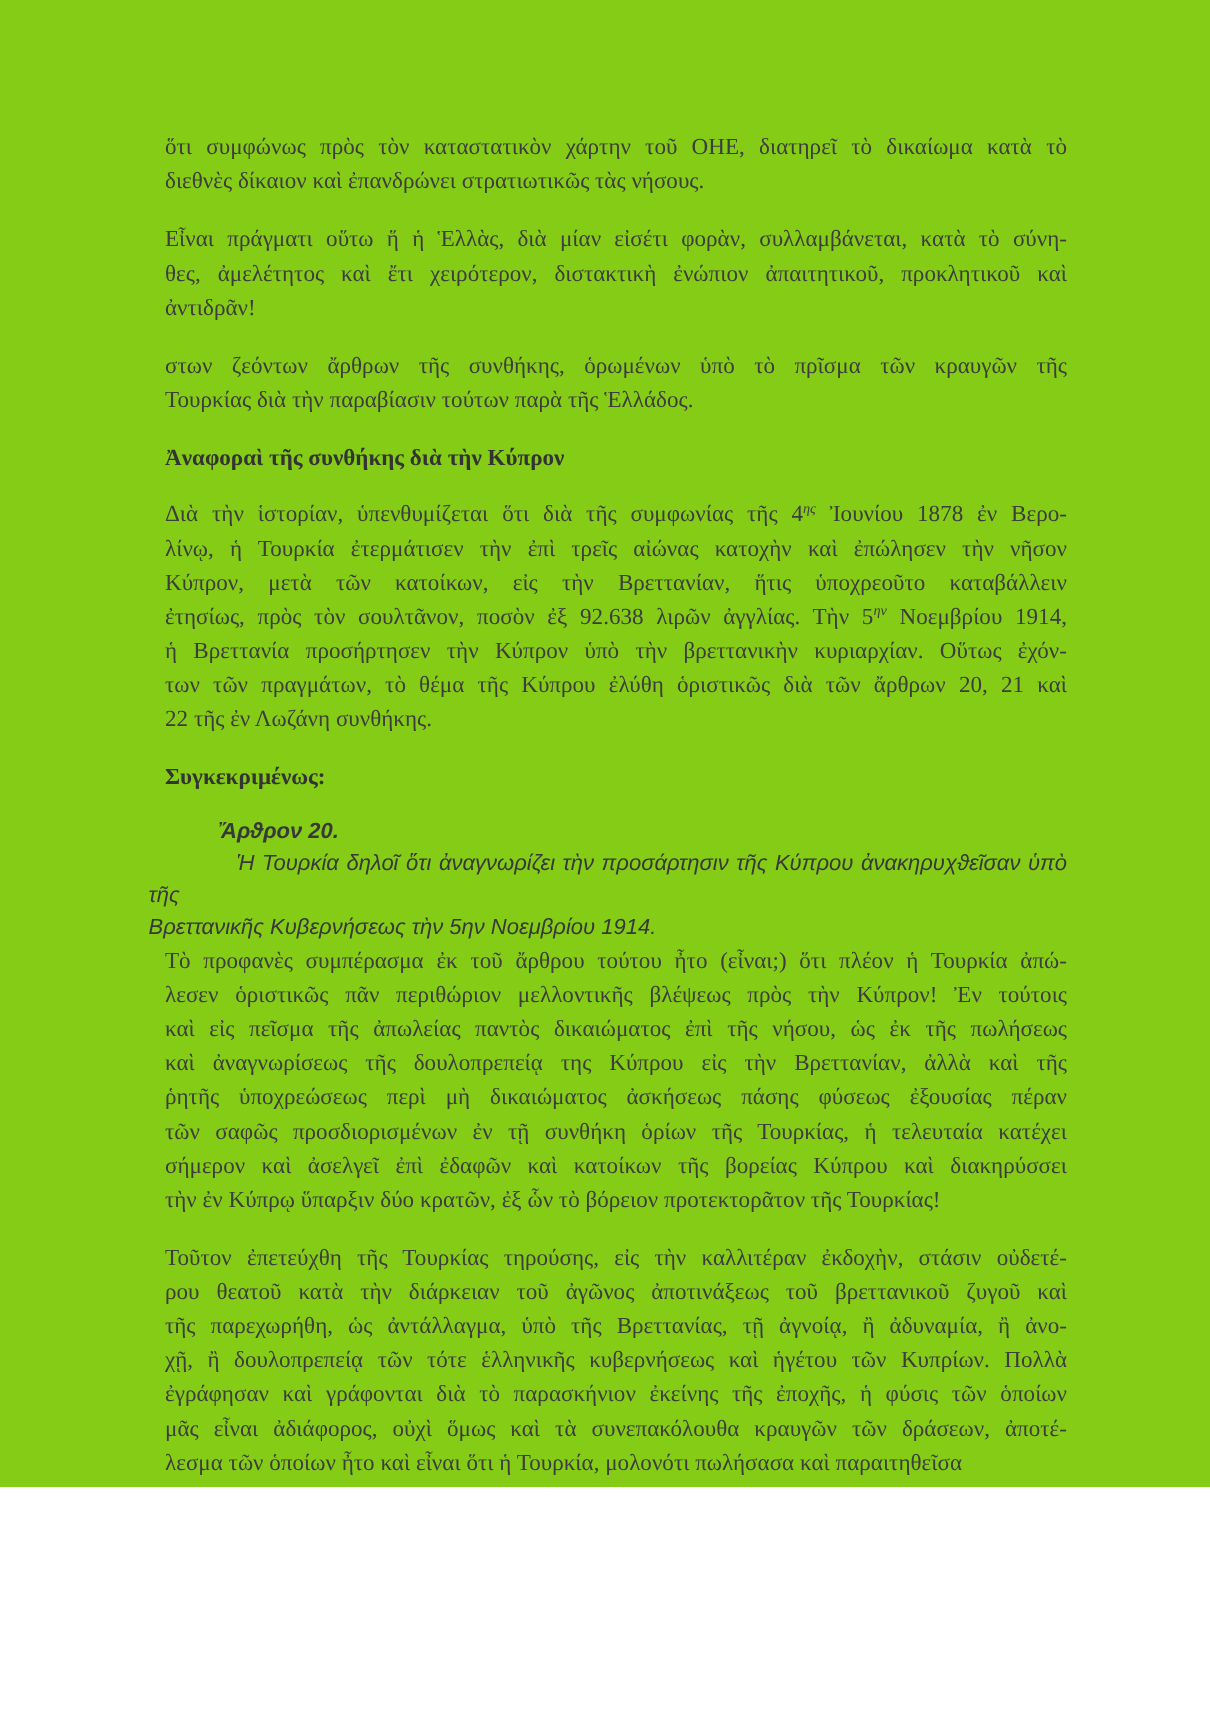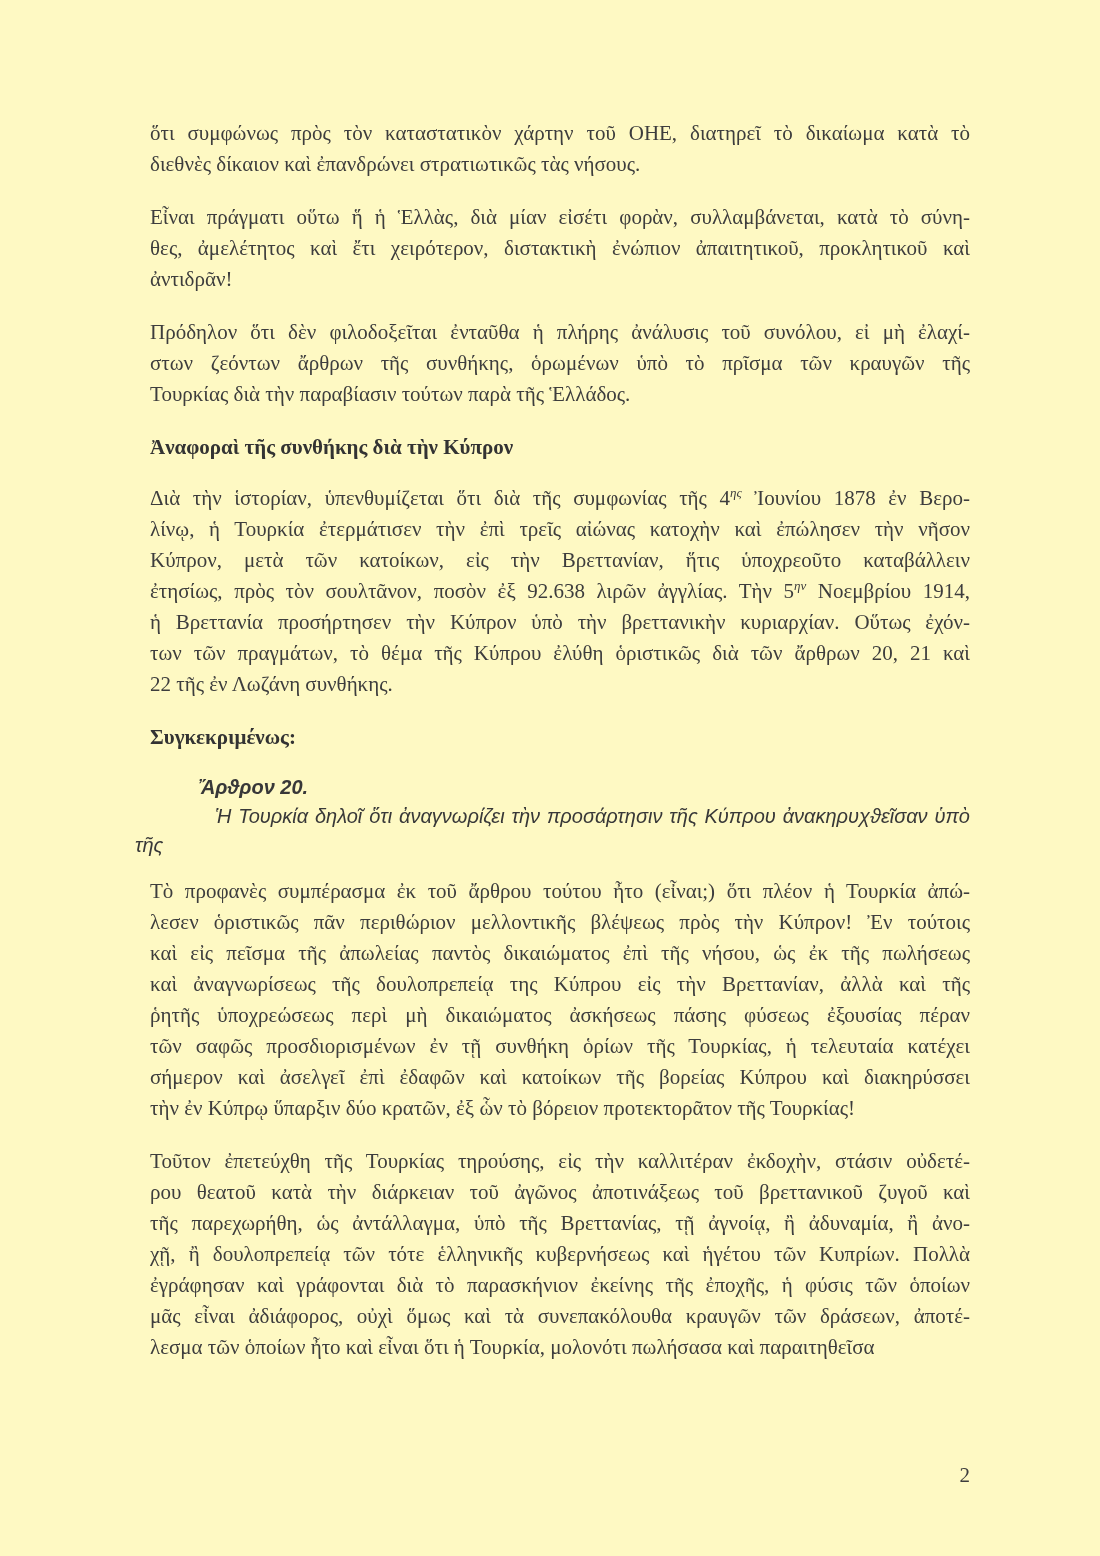--- a/index.html
+++ b/index.html
@@ -3,22 +3,22 @@
 <meta charset="utf-8">
 <style>
   html, body {
     margin: 0;
     padding: 0;
     background: #ffffff;
   }
   .page {
     position: relative;
     width: 1100px;
-    height: 1556px;
-    background: #fef9c3;
+    height: 1352px;
+    background: #84cc16;
     overflow: hidden;
     font-family: "Liberation Serif", "DejaVu Serif", serif;
     color: #3d3d3d;
   }
   .text-block {
     position: absolute;
     left: 150px;
     top: 118px;
     width: 820px;
     font-size: 21px;
@@ -43,21 +43,21 @@
     text-align-last: left;
     font-weight: bold;
     color: #333333;
   }
   
   .para-article {
     font-family: "Liberation Sans", "DejaVu Sans", sans-serif;
     font-style: italic;
     font-size: 20px;
     line-height: 29px;
-    margin: 0 0 16px -15px;
+    margin: 0 0 0 -15px;
     width: 835px;
     color: #383838;
   }
   .para-article .line:nth-child(1) {
     font-weight: bold;
     text-indent: 63px;
     text-align: left;
     text-align-last: left;
   }
   .para-article .line:nth-child(2) {
@@ -87,21 +87,20 @@
       <div class="para para-body">
         <div class="line">ὅτι συμφώνως πρὸς τὸν καταστατικὸν χάρτην τοῦ ΟΗΕ, διατηρεῖ τὸ δικαίωμα κατὰ τὸ</div>
         <div class="line last">διεθνὲς δίκαιον καὶ ἐπανδρώνει στρατιωτικῶς τὰς νήσους.</div>
       </div>
       <div class="para para-body">
         <div class="line">Εἶναι πράγματι οὕτω ἥ ἡ Ἑλλὰς, διὰ μίαν εἰσέτι φορὰν, συλλαμβάνεται, κατὰ τὸ σύνη-</div>
         <div class="line">θες, ἀμελέτητος καὶ ἔτι χειρότερον, διστακτικὴ ἐνώπιον ἀπαιτητικοῦ, προκλητικοῦ καὶ</div>
         <div class="line last">ἀντιδρᾶν!</div>
       </div>
       <div class="para para-body">
-        <div class="line">Πρόδηλον ὅτι δὲν φιλοδοξεῖται ἐνταῦθα ἡ πλήρης ἀνάλυσις τοῦ συνόλου, εἰ μὴ ἐλαχί-</div>
         <div class="line">στων ζεόντων ἄρθρων τῆς συνθήκης, ὁρωμένων ὑπὸ τὸ πρῖσμα τῶν κραυγῶν τῆς</div>
         <div class="line last">Τουρκίας διὰ τὴν παραβίασιν τούτων παρὰ τῆς Ἑλλάδος.</div>
       </div>
       <div class="para para-heading">
         <div class="line last">Ἀναφοραὶ τῆς συνθήκης διὰ τὴν Κύπρον</div>
       </div>
       <div class="para para-body">
         <div class="line">Διὰ τὴν ἱστορίαν, ὑπενθυμίζεται ὅτι διὰ τῆς συμφωνίας τῆς 4<sup>ης</sup> Ἰουνίου 1878 ἐν Βερο-</div>
         <div class="line">λίνῳ, ἡ Τουρκία ἐτερμάτισεν τὴν ἐπὶ τρεῖς αἰώνας κατοχὴν καὶ ἐπώλησεν τὴν νῆσον</div>
         <div class="line">Κύπρον, μετὰ τῶν κατοίκων, εἰς τὴν Βρεττανίαν, ἥτις ὑποχρεοῦτο καταβάλλειν</div>
@@ -109,20 +108,21 @@
         <div class="line">ἡ Βρεττανία προσήρτησεν τὴν Κύπρον ὑπὸ τὴν βρεττανικὴν κυριαρχίαν. Οὕτως ἐχόν-</div>
         <div class="line">των τῶν πραγμάτων, τὸ θέμα τῆς Κύπρου ἐλύθη ὁριστικῶς διὰ τῶν ἄρθρων 20, 21 καὶ</div>
         <div class="line last">22 τῆς ἐν Λωζάνη συνθήκης.</div>
       </div>
       <div class="para para-heading">
         <div class="line last">Συγκεκριμένως:</div>
       </div>
       <div class="para para-article">
         <div class="line">Ἄρϑρον 20.</div>
         <div class="line">Ἡ Τουρκία δηλοῖ ὅτι ἀναγνωρίζει τὴν προσάρτησιν τῆς Κύπρου ἀνακηρυχϑεῖσαν ὑπὸ τῆς</div>
+        <div class="line last">Βρεττανικῆς Κυβερνήσεως τὴν 5ην Νοεμβρίου 1914.</div>
       </div>
       <div class="para para-body">
         <div class="line">Τὸ προφανὲς συμπέρασμα ἐκ τοῦ ἄρθρου τούτου ἦτο (εἶναι;) ὅτι πλέον ἡ Τουρκία ἀπώ-</div>
         <div class="line">λεσεν ὁριστικῶς πᾶν περιθώριον μελλοντικῆς βλέψεως πρὸς τὴν Κύπρον! Ἐν τούτοις</div>
         <div class="line">καὶ εἰς πεῖσμα τῆς ἀπωλείας παντὸς δικαιώματος ἐπὶ τῆς νήσου, ὡς ἐκ τῆς πωλήσεως</div>
         <div class="line">καὶ ἀναγνωρίσεως τῆς δουλοπρεπείᾳ της Κύπρου εἰς τὴν Βρεττανίαν, ἀλλὰ καὶ τῆς</div>
         <div class="line">ῥητῆς ὑποχρεώσεως περὶ μὴ δικαιώματος ἀσκήσεως πάσης φύσεως ἐξουσίας πέραν</div>
         <div class="line">τῶν σαφῶς προσδιορισμένων ἐν τῇ συνθήκη ὁρίων τῆς Τουρκίας, ἡ τελευταία κατέχει</div>
         <div class="line">σήμερον καὶ ἀσελγεῖ ἐπὶ ἐδαφῶν καὶ κατοίκων τῆς βορείας Κύπρου καὶ διακηρύσσει</div>
         <div class="line last">τὴν ἐν Κύπρῳ ὕπαρξιν δύο κρατῶν, ἐξ ὧν τὸ βόρειον προτεκτορᾶτον τῆς Τουρκίας!</div>

